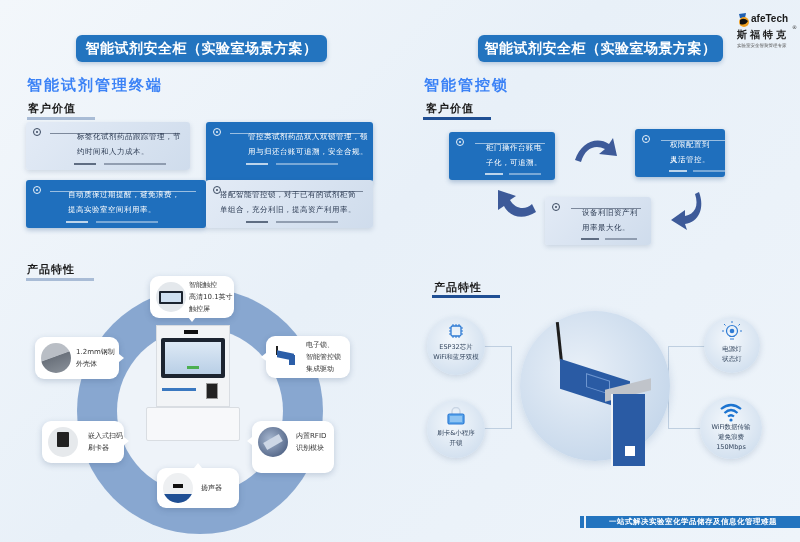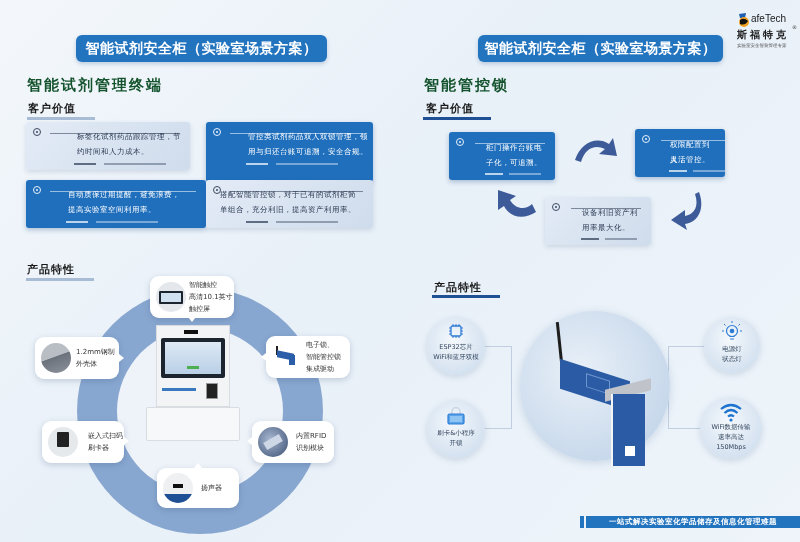--- a/index.html
+++ b/index.html
@@ -1,20 +1,20 @@
 <!DOCTYPE html>
 <html><head>
 <meta charset="utf-8">
 <style>
 *{box-sizing:border-box;margin:0;padding:0}
 html,body{width:800px;height:542px;overflow:hidden}
 body{font-family:"DejaVu Sans","Liberation Sans",sans-serif;background:linear-gradient(135deg,#f3f7fb 0%,#e8f0f8 45%,#eef4fa 100%);position:relative;color:#1f2b3a}
 .abs{position:absolute}
 .banner{position:absolute;height:27px;background:#2374bf;color:#fff;border-radius:6px;font-size:14px;font-weight:bold;display:flex;align-items:center;justify-content:center;letter-spacing:0.5px;box-shadow:0 2px 4px rgba(30,80,140,.25)}
-.h1{position:absolute;font-size:15px;font-weight:bold;color:#14532d;letter-spacing:2px}
+.h1{position:absolute;font-size:15px;font-weight:bold;color:#3b82f6;letter-spacing:2px}
 .h2{position:absolute;font-size:11px;font-weight:bold;color:#1a1a1a;letter-spacing:1px}
 .uline{position:absolute;height:3px}
 .card{position:absolute;border-radius:3px;font-size:7.5px;line-height:15px;padding-top:8px}
 .card.blue{background:#1f6fbd;color:#fff;box-shadow:0 2px 5px rgba(20,70,130,.3)}
 .card.light{background:linear-gradient(135deg,#e3ebf6,#cfdcec);color:#2b3a52;box-shadow:0 2px 5px rgba(60,90,130,.18)}
 .card .dot{position:absolute;left:7px;top:6px;width:8px;height:8px;border-radius:50%;border:1px solid currentColor;opacity:.9}
 .card .dot::after{content:"";position:absolute;left:2px;top:2px;width:2px;height:2px;border-radius:50%;background:currentColor}
 .card .topline{position:absolute;left:24px;right:10px;top:11px;height:1px;background:currentColor;opacity:.55}
 .card .txt{position:absolute;letter-spacing:.5px}
 .card .bl1,.card .bl2{position:absolute;height:1.5px;background:currentColor;opacity:.7}
@@ -30,21 +30,21 @@
 </style>
 </head>
 <body>
 
 <div class="abs" style="left:737px;top:12px;width:60px;height:40px">
   <svg class="abs" style="left:0;top:0" width="14" height="16" viewBox="0 0 14 16">
     <path d="M2 2 L9 1 L8 6 L3 6 Z" fill="#1f5fb0"></path>
     <circle cx="7" cy="10" r="5" fill="#f0a020"></circle>
     <path d="M3 8 Q7 5 11 9 Q8 14 3 12 Z" fill="#111"></path>
   </svg>
-  <span class="abs" style="left:14px;top:1px;font-size:10px;font-weight:normal;color:#1a1a1a;font-family:'Liberation Sans',sans-serif">afeTech</span>
+  <span class="abs" style="left:14px;top:1px;font-size:10px;font-weight:bold;color:#1a1a1a;font-family:'Liberation Sans',sans-serif">afeTech</span>
   <span class="abs" style="left:55px;top:12px;font-size:5px;color:#333">®</span>
   <span class="abs" style="left:0;top:16px;font-size:10px;font-weight:bold;color:#1a1a1a;letter-spacing:3px">斯福特克</span>
   <span class="abs" style="left:0;top:31px;font-size:4.5px;color:#555;white-space:nowrap">实验室安全智慧管理专家</span>
 </div>
 
 <div class="banner" style="left:76px;top:35px;width:251px">智能试剂安全柜（实验室场景方案）</div>
 <div class="h1" style="left:27px;top:76px">智能试剂管理终端</div>
 <div class="h2" style="left:28px;top:101px">客户价值</div>
 <div class="uline" style="left:27px;top:117px;width:68px;background:#a9bcd6"></div>
 
@@ -131,21 +131,21 @@
 
 <div class="bubble" style="left:42px;top:421px;width:82px;height:42px">
   <div class="thumb" style="left:6px;top:6px;width:30px;height:30px;background:#e6e9ec">
     <div class="abs" style="left:9px;top:5px;width:12px;height:15px;background:#222;border-radius:1px"></div>
   </div>
   <span class="btxt" style="left:46px;top:9px">嵌入式扫码</span>
   <span class="btxt" style="left:46px;top:21px">刷卡器</span>
 </div>
 <div class="tail" style="left:124px;top:437px;border-top:4px solid transparent;border-bottom:4px solid transparent;border-left:5px solid #fff"></div>
 
-<div class="bubble" style="left:252px;top:421px;width:82px;height:42px">
+<div class="bubble" style="left:252px;top:421px;width:82px;height:52px">
   <div class="thumb" style="left:6px;top:6px;width:30px;height:30px;background:radial-gradient(circle at 40% 40%,#a5b6cf,#3c4f73)">
     <div class="abs" style="left:6px;top:11px;width:18px;height:8px;background:#cdd7e6;transform:rotate(-30deg)"></div>
   </div>
   <span class="btxt" style="left:44px;top:9px">内置RFID</span>
   <span class="btxt" style="left:44px;top:21px">识别模块</span>
 </div>
 <div class="tail" style="left:247px;top:437px;border-top:4px solid transparent;border-bottom:4px solid transparent;border-right:5px solid #fff"></div>
 
 <div class="bubble" style="left:157px;top:468px;width:82px;height:40px">
   <div class="thumb" style="left:6px;top:5px;width:30px;height:30px;background:#eef0f2">
@@ -242,18 +242,18 @@
   <span class="abs" style="left:0;right:0;top:37px">状态灯</span>
 </div>
 <div class="feat" style="left:700px;top:397px;width:62px;height:62px">
   <svg class="abs" style="left:19px;top:5px" width="24" height="20" viewBox="0 0 24 20">
     <path d="M2 7 Q12 -1 22 7" fill="none" stroke="#1d74d0" stroke-width="2.2"></path>
     <path d="M5.5 11 Q12 5 18.5 11" fill="none" stroke="#1d74d0" stroke-width="2.2"></path>
     <path d="M9 14.5 Q12 12 15 14.5" fill="none" stroke="#1d74d0" stroke-width="2.2"></path>
     <circle cx="12" cy="18" r="1.6" fill="#1d74d0"></circle>
   </svg>
   <span class="abs" style="left:0;right:0;top:25px">WiFi数据传输</span>
-  <span class="abs" style="left:0;right:0;top:35px">速率高达</span>
+  <span class="abs" style="left:0;right:0;top:35px">避免浪费</span>
   <span class="abs" style="left:0;right:0;top:45px">150Mbps</span>
 </div>
 
 <div class="footer-bar"></div>
 <div class="footer">一站式解决实验室化学品储存及信息化管理难题</div>
 
 </body></html>

